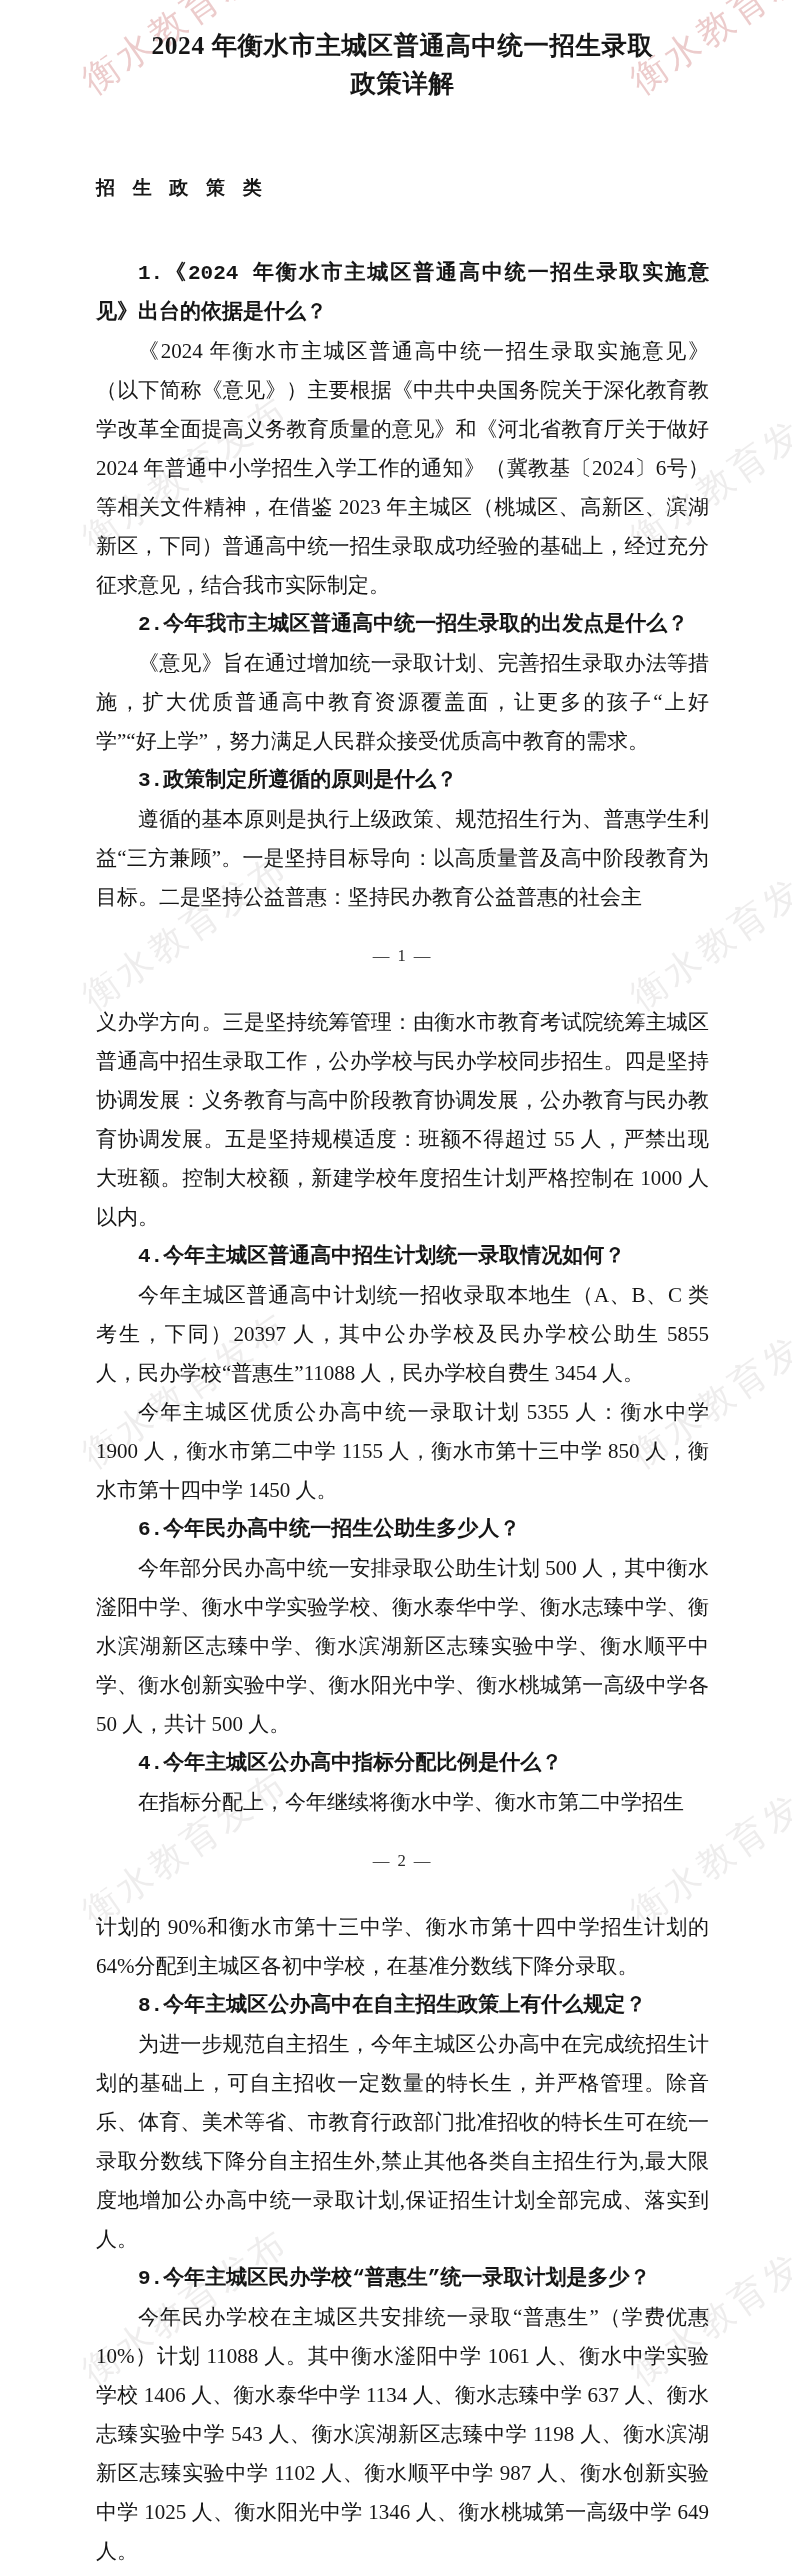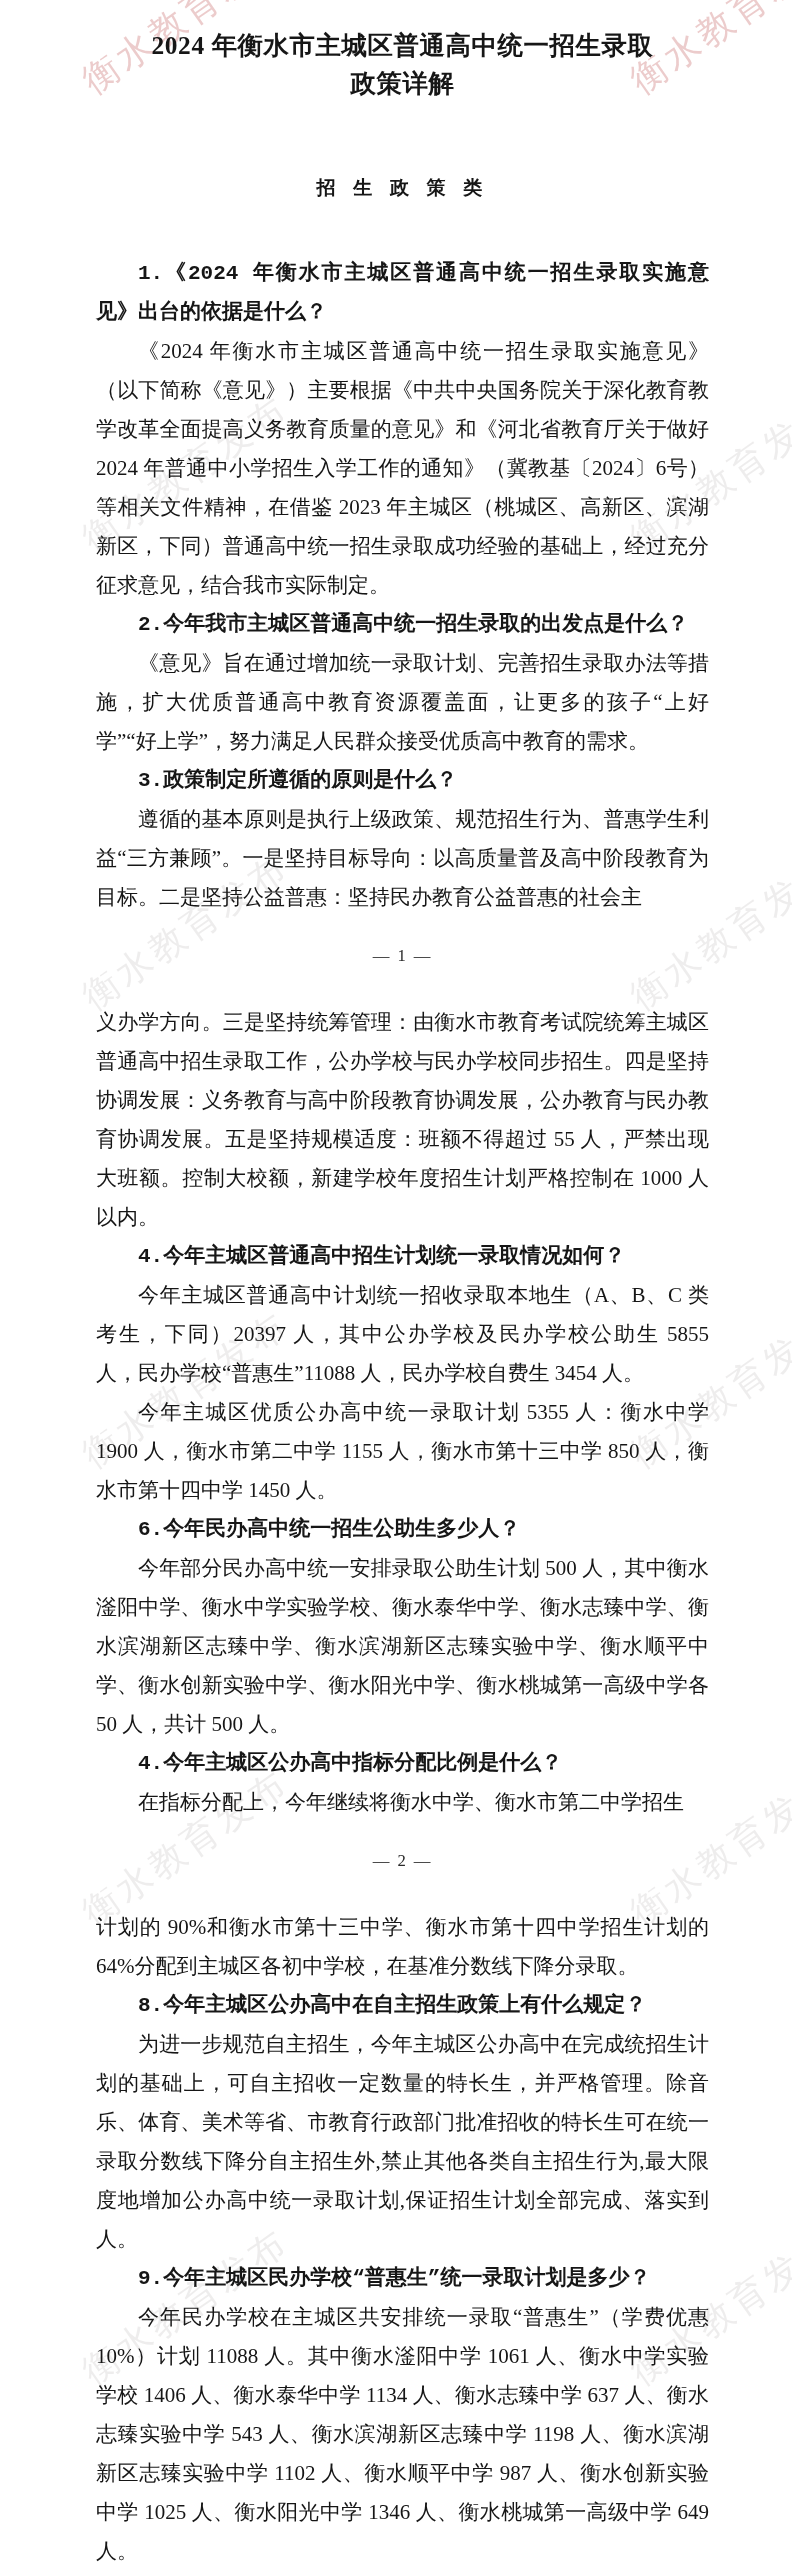--- a/index.html
+++ b/index.html
@@ -21,21 +21,20 @@
   .doc-title{
     margin:0;
     text-align:center;
     font-size:25.4px;
     font-weight:700;
     line-height:38px;
     letter-spacing:0.6px;
   }
   .category{
     margin-top:73px;
-    text-align:center;
     font-family:"Liberation Sans","DejaVu Sans",sans-serif;
     font-size:19px;
     font-weight:700;
     letter-spacing:6.2px;
   }
   .doc-body{
     margin-top:53px;
     font-size:21px;
     line-height:39px;
   }

